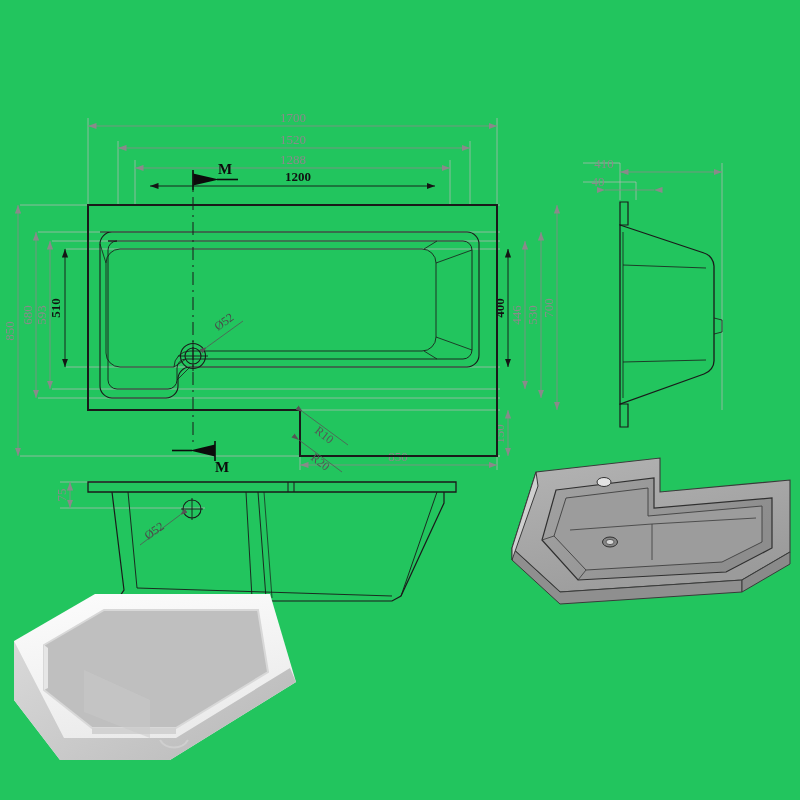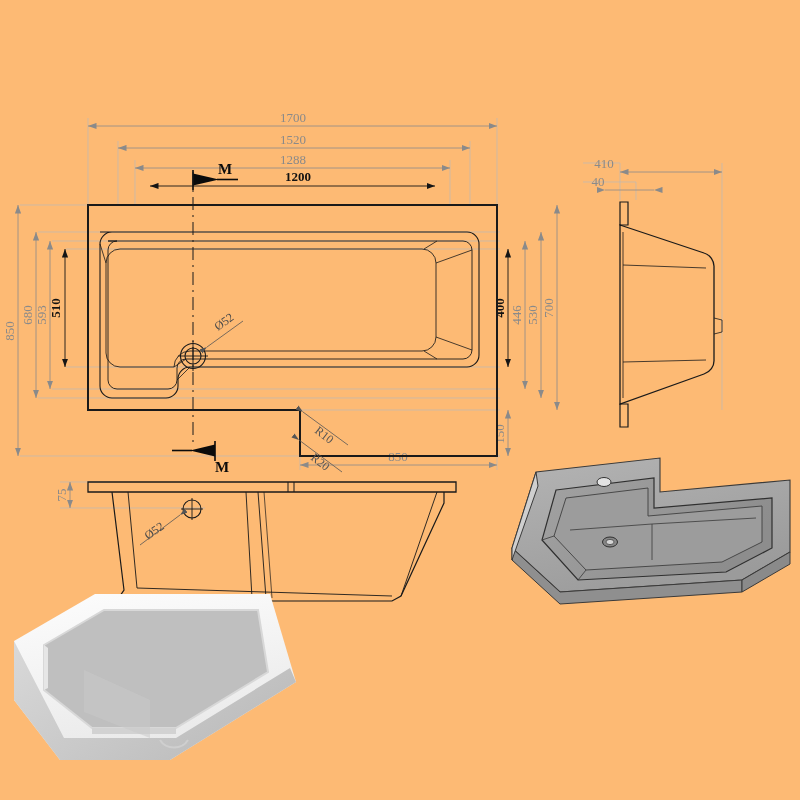--- a/index.html
+++ b/index.html
@@ -1,18 +1,18 @@
 <!DOCTYPE html>
 <html><head>
 <meta charset="utf-8">
 <style>
   html,body{margin:0;padding:0;background:#ffffff;}
   body{width:800px;height:800px;overflow:hidden;
        font-family:"Liberation Serif", serif;}
-  #stage{position:relative;width:800px;height:800px;background:#fdba74;}
+  #stage{position:relative;width:800px;height:800px;background:#22c55e;}
   svg{display:block;}
   .dimtext{font-family:"Liberation Serif", serif;fill:#8a8a8a;font-size:13px;}
   .dimtext.bold{fill:#121212;font-weight:bold;}
   .mlabel{font-family:"Liberation Serif", serif;fill:#0b0b0b;font-size:15px;font-weight:bold;}
   .dialabel{font-family:"Liberation Serif", serif;fill:#4a4a4a;font-size:12px;}
   .radlabel{font-family:"Liberation Serif", serif;fill:#555;font-size:12px;}
 </style>
 </head>
 <body>
 

